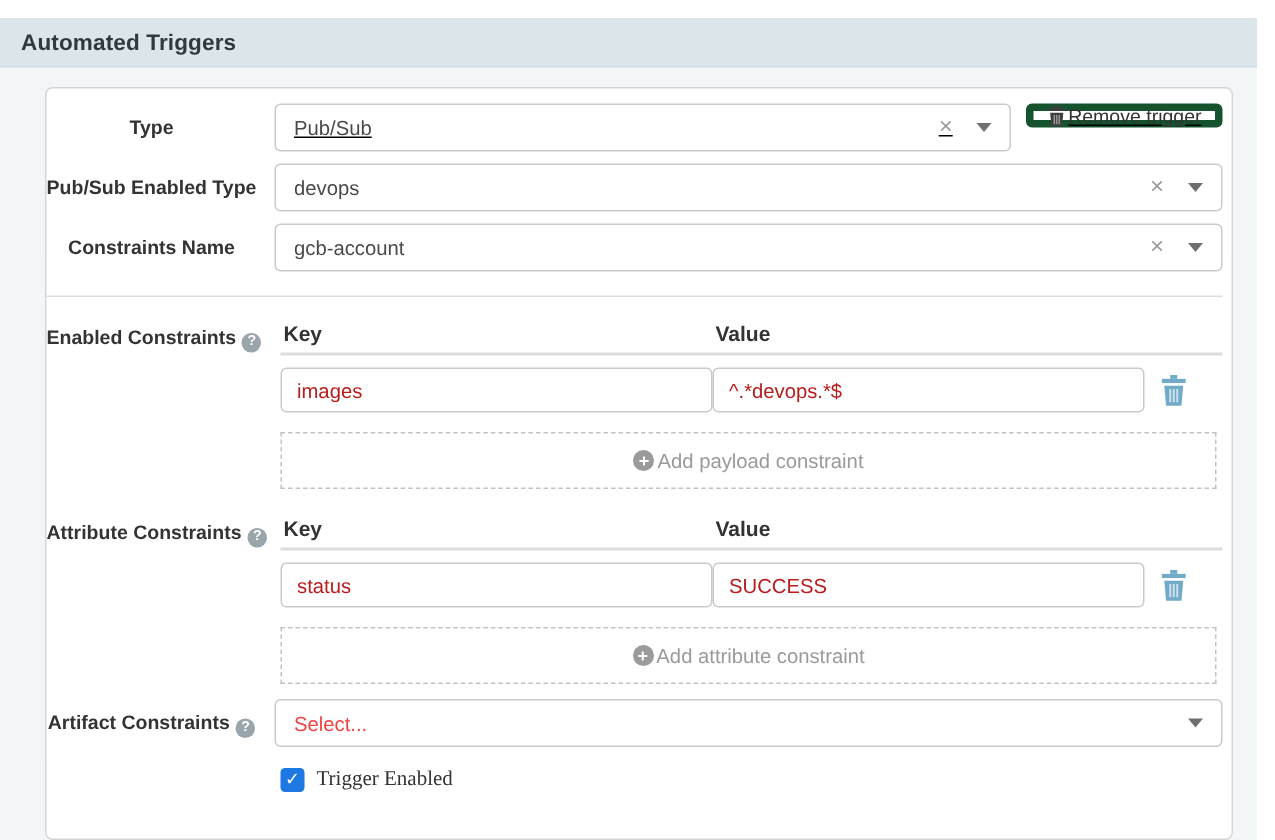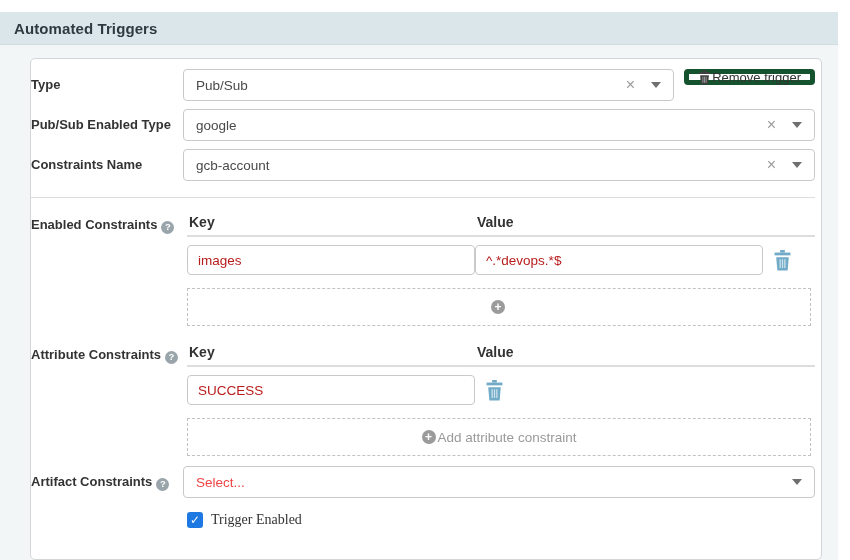--- a/index.html
+++ b/index.html
@@ -5,21 +5,21 @@
   html,body{margin:0;padding:0;width:850px;height:560px;background:#ffffff;
     font-family:"Liberation Sans","DejaVu Sans",sans-serif;-webkit-font-smoothing:antialiased;}
   .panel{position:absolute;top:12px;left:0;width:838px;height:555px;background:#f3f6f7;overflow:hidden;}
   .band{height:32px;background:#dbe6eb;display:flex;align-items:center;padding-left:14px;
     border-bottom:1px solid rgba(0,0,0,0.04);}
   .band h2{margin:0;font-size:15px;font-weight:bold;color:#2f3a40;letter-spacing:.1px;}
   .card{margin:13px 16px 0 30px;background:#fff;border:1px solid #d3d6d8;border-radius:5px;
     height:502px;padding:10px 6px 0 0;box-sizing:border-box;overflow:hidden;}
   .row{display:flex;align-items:center;margin-bottom:8px;}
   .row.top{align-items:flex-start;}
-  .lbl{width:152px;flex:0 0 152px;text-align:left;padding-right:12px;box-sizing:border-box;
+  .lbl{width:152px;flex:0 0 152px;text-align:center;padding-right:12px;box-sizing:border-box;
     font-size:13px;font-weight:bold;color:#333;line-height:32px;white-space:nowrap;}
   .lbl.sec{line-height:18px;padding-top:2px;}
   .ctl{flex:1;min-width:0;}
   .select{height:32px;border:1px solid #c9c9c9;border-radius:4px;background:#fff;display:flex;
     align-items:center;padding:0 12px;font-size:13.5px;color:#4a4a4a;box-sizing:border-box;cursor:pointer;}
   .select .val{flex:1;overflow:hidden;white-space:nowrap;}
   .select .val.ph{color:#ef4444;}
   .clear-x{color:#9b9b9b;font-size:16px;line-height:1;margin-right:16px;cursor:pointer;}
   .caret{width:0;height:0;border-left:5px solid transparent;border-right:5px solid transparent;
     border-top:6px solid #6f6f6f;flex:0 0 auto;}
@@ -59,21 +59,21 @@
 
 <div class="panel">
   <div class="band">
     <h2>Automated Triggers</h2>
   </div>
 
   <div class="card">
 
     <div class="row">
       <div class="lbl">Type</div>
-      <div class="ctl" style="display:flex;">
+      <div class="ctl" style="display:flex;text-decoration:underline;">
         <div class="select" style="flex:1;">
           <span class="val">Pub/Sub</span>
           <span class="clear-x">×</span>
           <span class="caret"></span>
         </div>
         <button class="btn-remove">
           <svg width="13" height="15" viewBox="0 0 16 18">
             <rect x="6" y="0" width="4" height="2.2" fill="#3f3f3f"></rect>
             <rect x="1.2" y="2.2" width="13.6" height="2.4" fill="#3f3f3f"></rect>
             <path d="M2.6 6.2 h10.8 l-1 11.3 h-8.8 z" fill="#3f3f3f"></path>
@@ -81,21 +81,21 @@
           </svg>
           <span>Remove trigger</span>
         </button>
       </div>
     </div>
 
     <div class="row">
       <div class="lbl">Pub/Sub Enabled Type</div>
       <div class="ctl">
         <div class="select">
-          <span class="val">google</span>
+          <span class="val">devops</span>
           <span class="clear-x">×</span>
           <span class="caret"></span>
         </div>
       </div>
     </div>
 
     <div class="row">
       <div class="lbl">Constraints Name</div>
       <div class="ctl">
         <div class="select">
@@ -125,35 +125,37 @@
             <svg width="19" height="21" viewBox="0 0 16 18" style="cursor:pointer;">
               <rect x="6" y="0" width="4" height="2.2" fill="#71abc8"></rect>
               <rect x="1.2" y="2.2" width="13.6" height="2.4" fill="#71abc8"></rect>
               <path d="M2.6 6.2 h10.8 l-1 11.3 h-8.8 z" fill="#71abc8"></path>
               <path d="M6 8 v7.5 M8 8 v7.5 M10 8 v7.5" stroke="rgba(255,255,255,0.65)" stroke-width="1.1" fill="none"></path>
             </svg>
           </div>
         </div>
         <button class="add-btn">
           <span class="plus-ic">+</span>
+          <span>Add payload constraint</span>
         </button>
       </div>
     </div>
 
     <div class="row top sect">
       <div class="lbl sec">
         <span>Attribute Constraints</span><span class="help">?</span>
       </div>
       <div class="tbl">
         <div class="grid ghead">
           <div class="h">Key</div>
           <div class="h">Value</div>
           <div></div>
         </div>
         <div class="grid grow">
+          <input class="tin" type="text" value="status" style="">
           <input class="tin" type="text" value="SUCCESS" style="">
           <div class="trash-cell">
             <svg width="19" height="21" viewBox="0 0 16 18" style="cursor:pointer;">
               <rect x="6" y="0" width="4" height="2.2" fill="#71abc8"></rect>
               <rect x="1.2" y="2.2" width="13.6" height="2.4" fill="#71abc8"></rect>
               <path d="M2.6 6.2 h10.8 l-1 11.3 h-8.8 z" fill="#71abc8"></path>
               <path d="M6 8 v7.5 M8 8 v7.5 M10 8 v7.5" stroke="rgba(255,255,255,0.65)" stroke-width="1.1" fill="none"></path>
             </svg>
           </div>
         </div>

